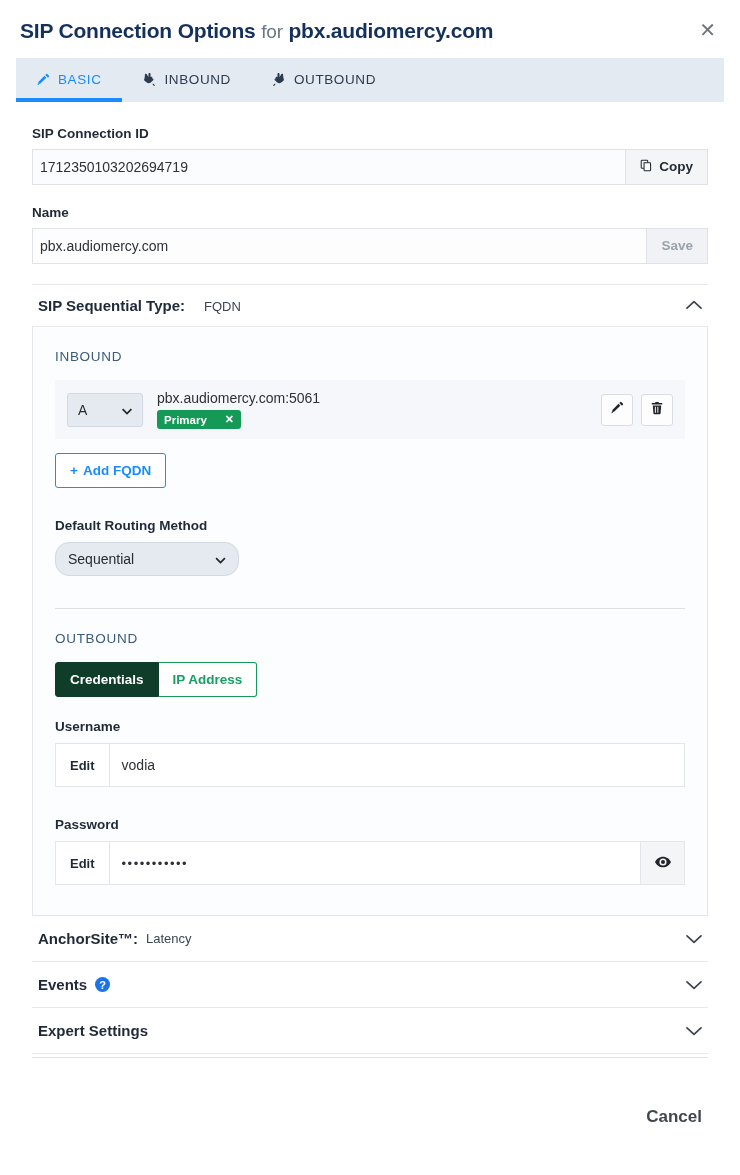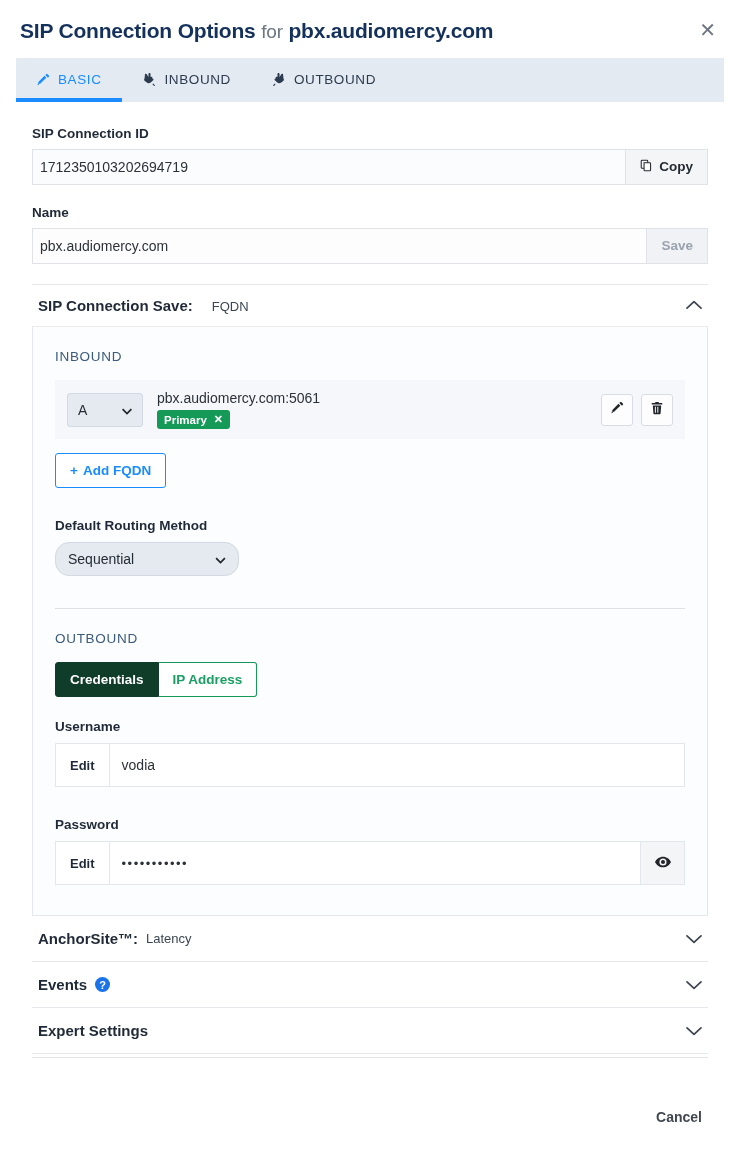--- a/index.html
+++ b/index.html
@@ -197,21 +197,21 @@
   }
   .fqdn-info { flex: 1; }
   .fqdn-host {
     font-size: 14px;
     color: #2b3138;
     margin-bottom: 4px;
   }
   .badge {
     display: inline-flex;
     align-items: center;
-    gap: 7px;
+    gap: 18px;
     background: #159957;
     color: #ffffff;
     font-size: 11.5px;
     font-weight: bold;
     padding: 3px 7px;
     border-radius: 3px;
   }
   .badge .x { font-size: 11px; cursor: pointer; }
   .icon-btn {
     width: 32px; height: 32px;
@@ -368,21 +368,21 @@
     padding: 22px 0 22px 0;
     display: flex;
     align-items: center;
     justify-content: flex-end;
     gap: 22px;
     min-height: 118px;
   }
   .btn-cancel {
     background: none;
     border: none;
-    font-size: 14px;
+    font-size: 17px;
     font-weight: bold;
     color: #40474f;
     cursor: pointer;
     font-family: "Liberation Sans", sans-serif;
   }
   .btn-primary {
     background: #179961;
     border: none;
     color: #ffffff;
     font-size: 14px;
@@ -453,21 +453,21 @@
     </div>
 
     <div class="field-label">Name</div>
     <div class="input-row">
       <div class="input-box plain">pbx.audiomercy.com</div>
       <button class="side-btn disabled">Save</button>
     </div>
 
     <div class="accordion-head">
       <div class="accordion-title">
-        <span>SIP Connection Save:</span>
+        <span>SIP Sequential Type:</span>
         <span class="sub">FQDN</span>
       </div>
       <span class="chevron">
         <svg width="16" height="10" viewBox="0 0 16 10">
             <path d="M1 8.2 8 1.6l7 6.6" fill="none" stroke="#3d4450" stroke-width="1.7" stroke-linecap="round" stroke-linejoin="round"></path>
           </svg>
       </span>
     </div>
 
     <div class="panel">

